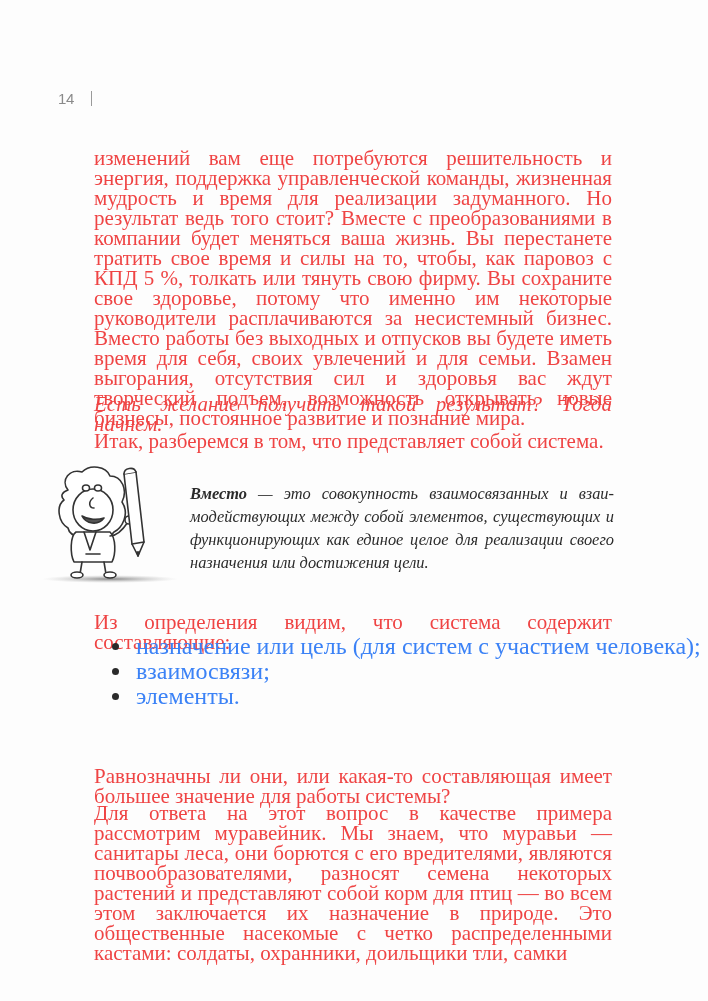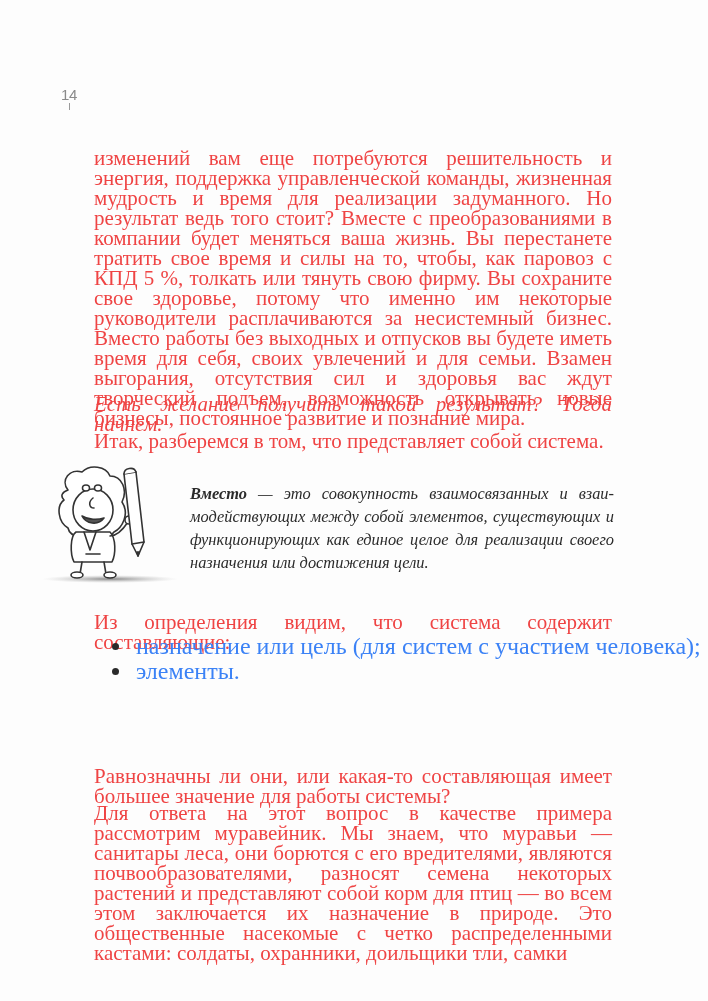--- a/index.html
+++ b/index.html
@@ -18,21 +18,20 @@
       position: absolute;
       top: 86px;
       left: 58px;
       height: 24px;
       display: flex;
       align-items: center;
       font-family: "Liberation Sans", sans-serif;
       font-size: 15px;
       letter-spacing: -0.3px;
       color: #333;
-      flex-direction: column;
     }
     .page-number {
       color: #8a8a8a;
       width: 22px;
       font-size: 15px;
     }
     .header-sep {
       display: inline-block;
       width: 1px;
       height: 15px;
@@ -183,20 +182,24 @@
   <p>Из определения видим, что система содержит составляющие:</p>
 </div>
 
 <ul class="bullet-list">
   <li>
     <span class="bullet-dot"></span>
     <span>назначение или цель (для систем с участием человека);</span>
   </li>
   <li>
     <span class="bullet-dot"></span>
+    <span>взаимосвязи;</span>
+  </li>
+  <li>
+    <span class="bullet-dot"></span>
     <span>элементы.</span>
   </li>
 </ul>
 
 <div class="body-text" id="para5">
   <p>Равнозначны ли они, или какая-то составляющая имеет большее зна­чение для работы системы?</p>
 </div>
 
 <div class="body-text" id="para6">
   <p>Для ответа на этот вопрос в качестве примера рассмотрим муравейник. Мы знаем, что муравьи — санитары леса, они борются с его вредите­лями, являются почвообразователями, разносят семена некоторых растений и представляют собой корм для птиц — во всем этом заклю­чается их назначение в природе. Это общественные насекомые с четко распределенными кастами: солдаты, охранники, доильщики тли, самки</p>

